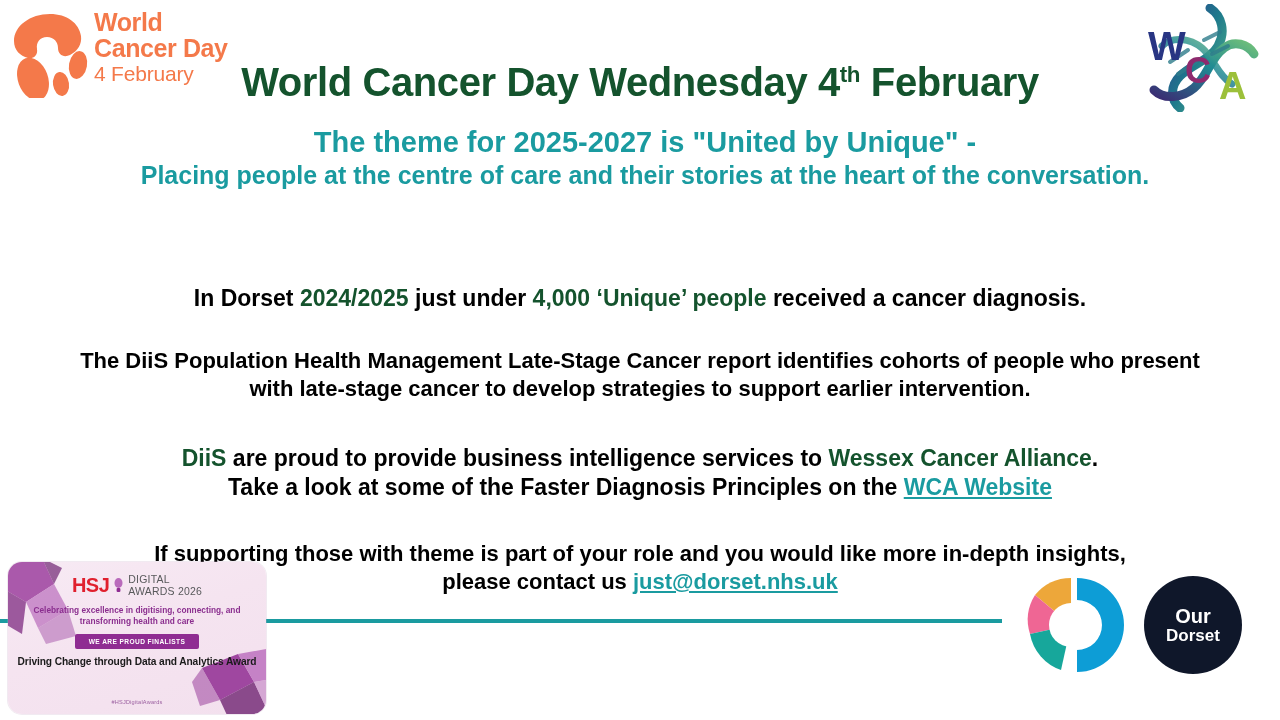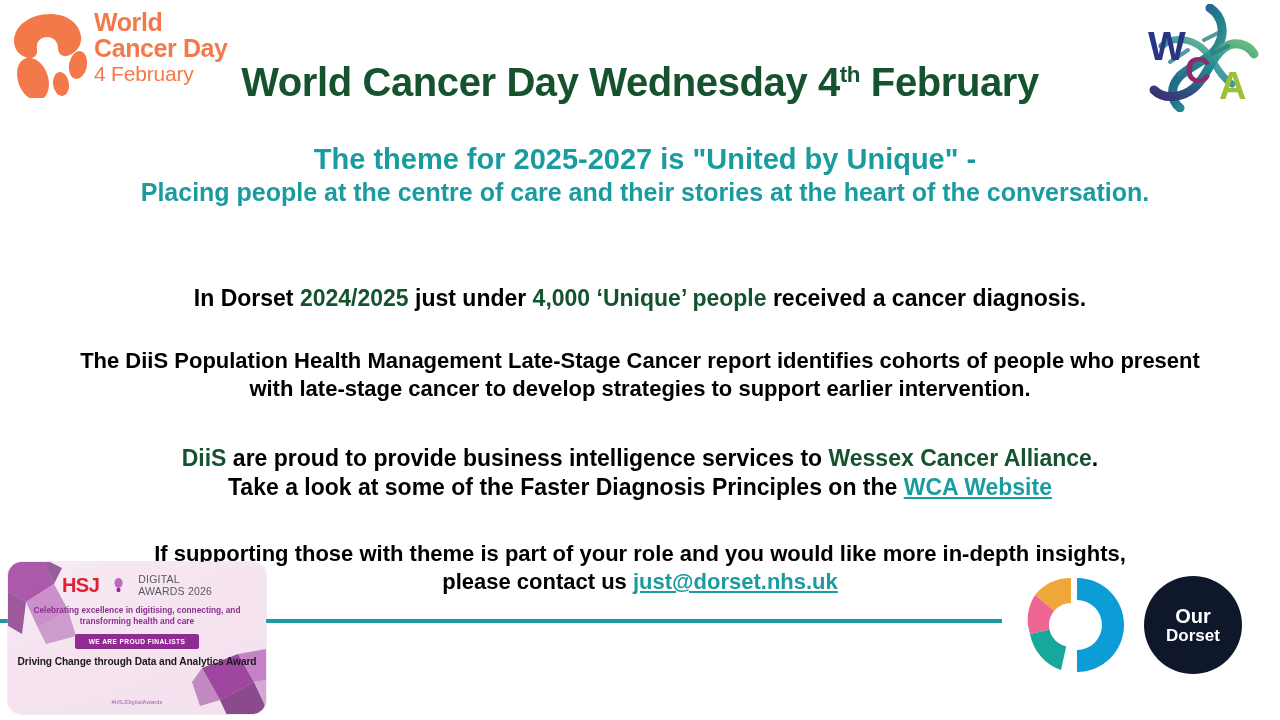--- a/index.html
+++ b/index.html
@@ -85,21 +85,20 @@
   
   .theme-block {
     position: absolute;
     left: 120px;
     right: 110px;
     top: 125px;
     text-align: center;
     color: #1a9ba0;
     font-weight: bold;
     line-height: 1.18;
-    margin-top: 17px;
   }
   .theme-line1 { font-size: 29px; display: block; }
   .theme-line2 { font-size: 25px; display: block; margin-top: 2px; }
 
   
   .para {
     position: absolute;
     left: 60px;
     right: 60px;
     text-align: center;
@@ -144,21 +143,21 @@
   .hsj-crystal { position: absolute; }
   .hsj-inner {
     position: absolute;
     inset: 0;
     text-align: center;
   }
   .hsj-top {
     display: flex;
     align-items: center;
     justify-content: center;
-    gap: 15px;
+    gap: 5px;
     margin-top: 12px;
   }
   .hsj-word {
     color: #e0202e;
     font-weight: bold;
     font-size: 20px;
     letter-spacing: -0.5px;
   }
   .hsj-bulb { width: 9px; height: 16px; position: relative; }
   .hsj-awards {

